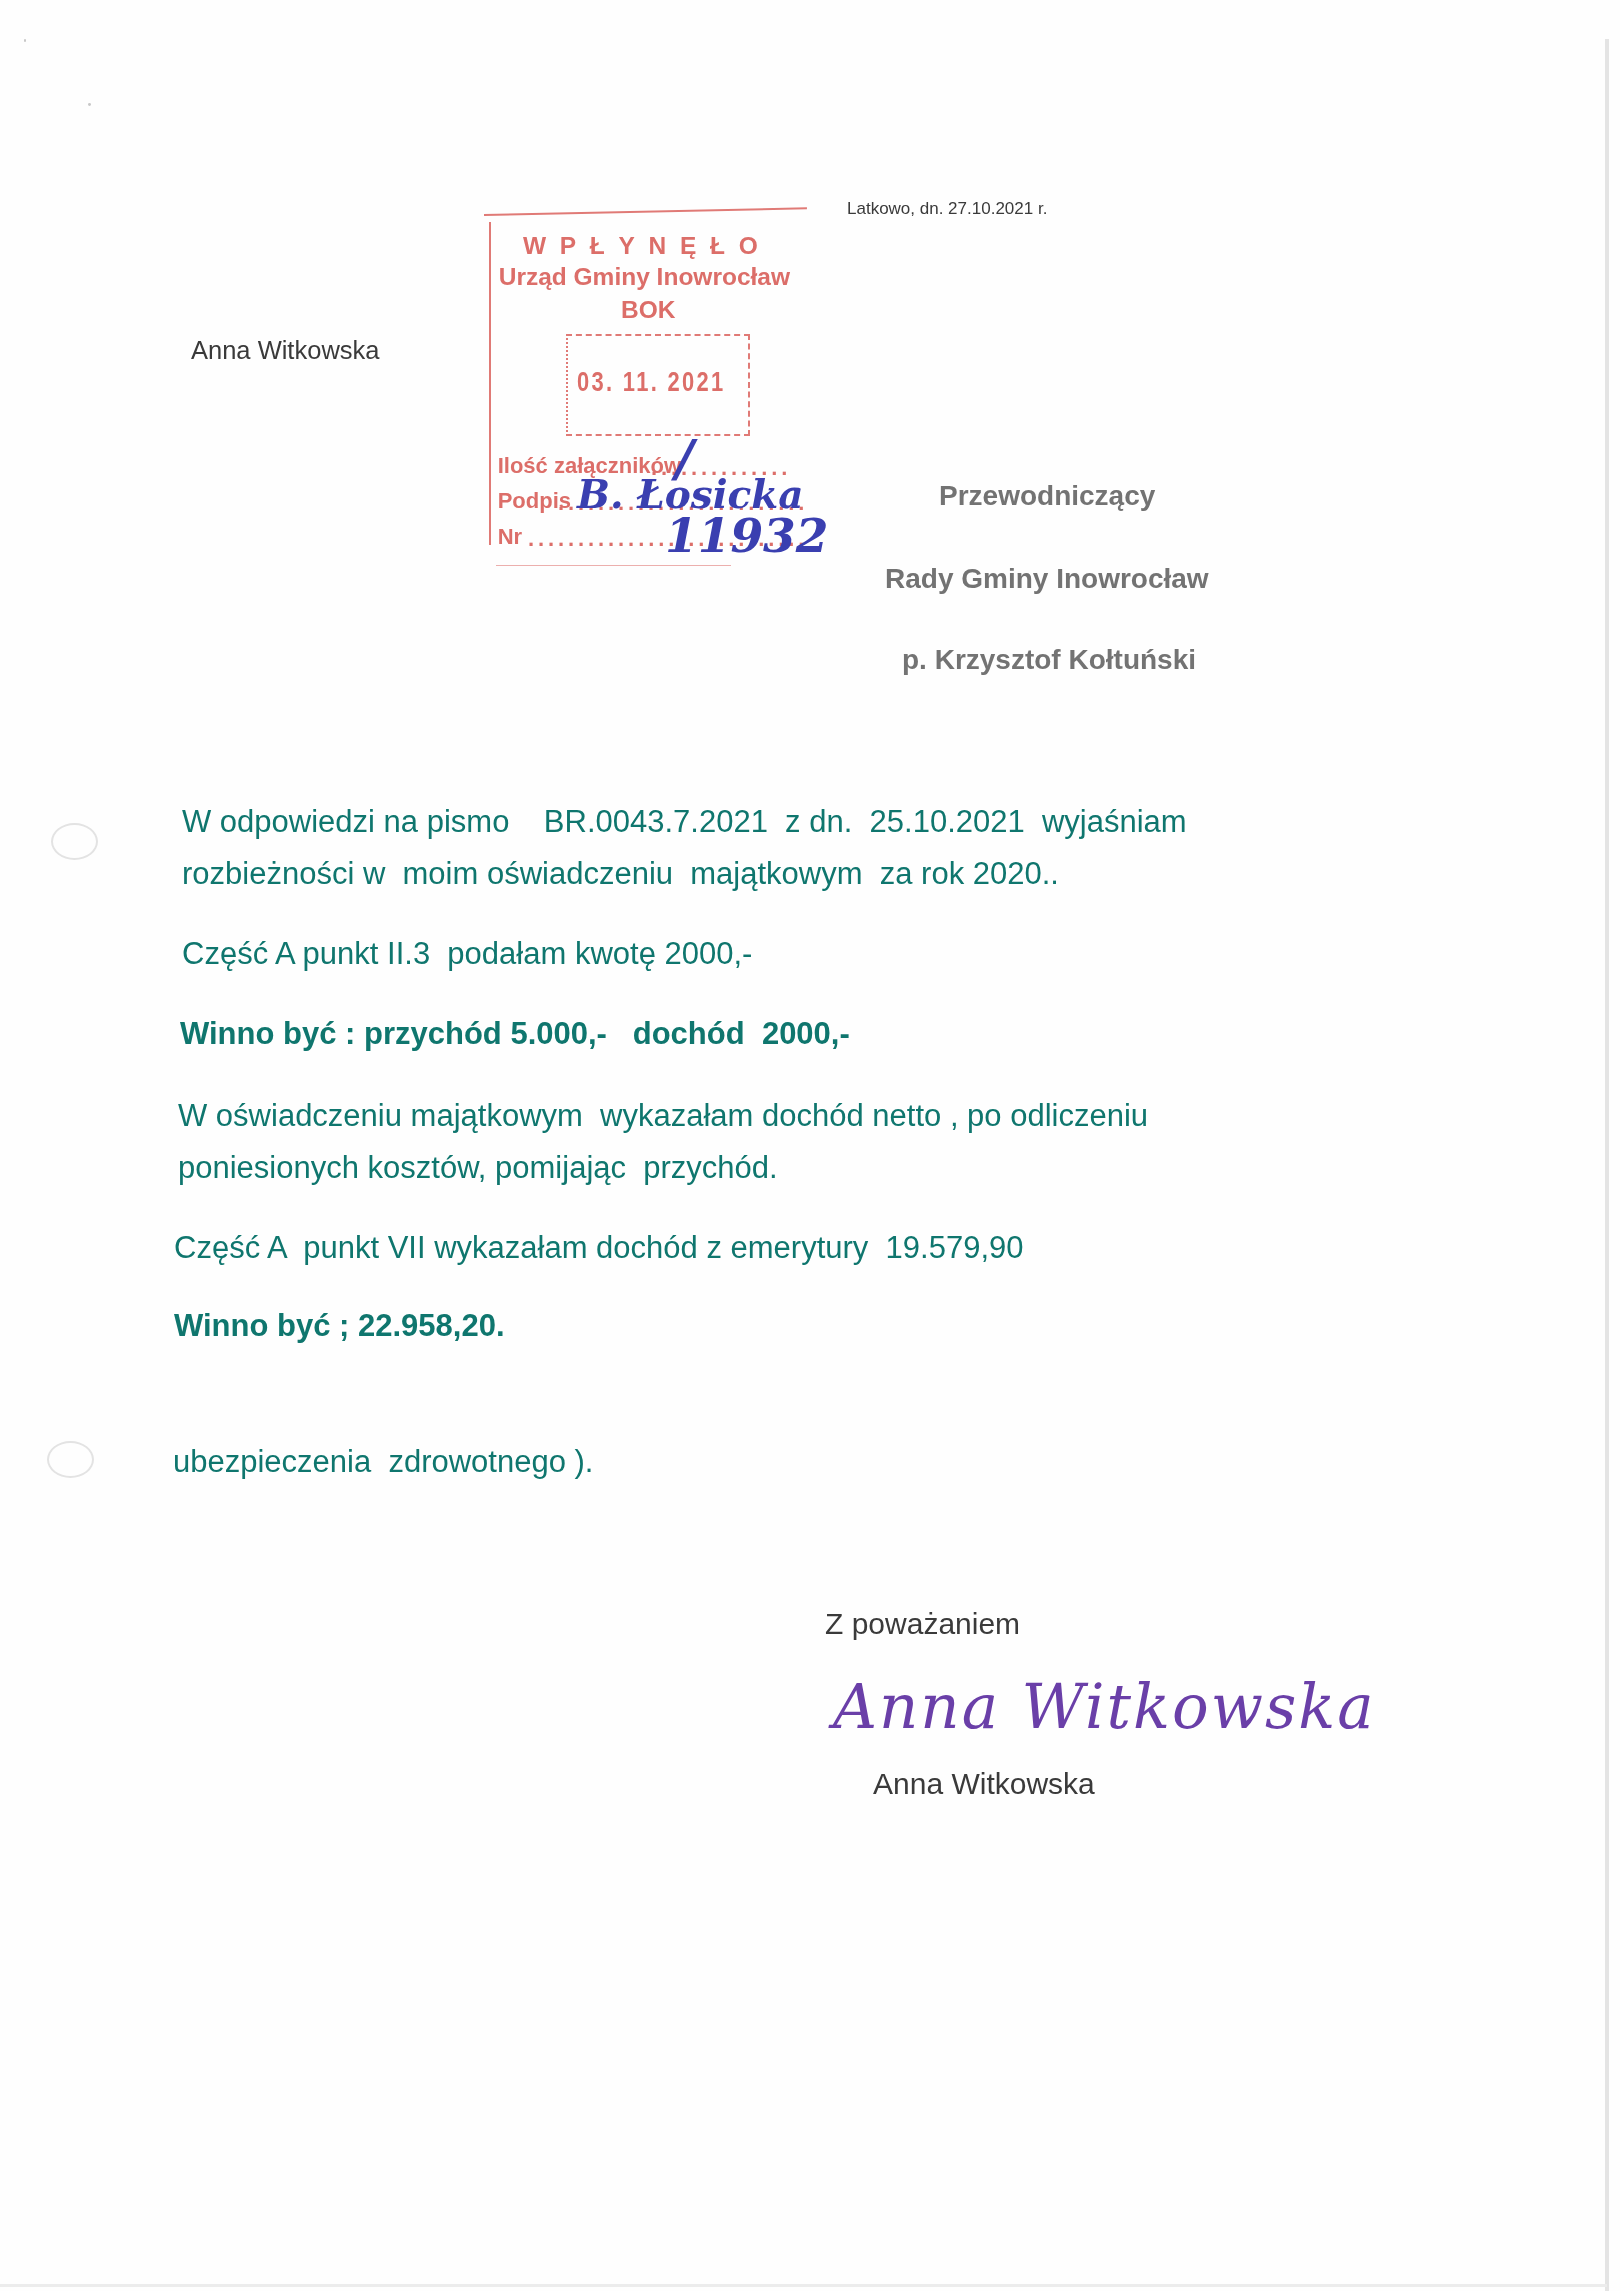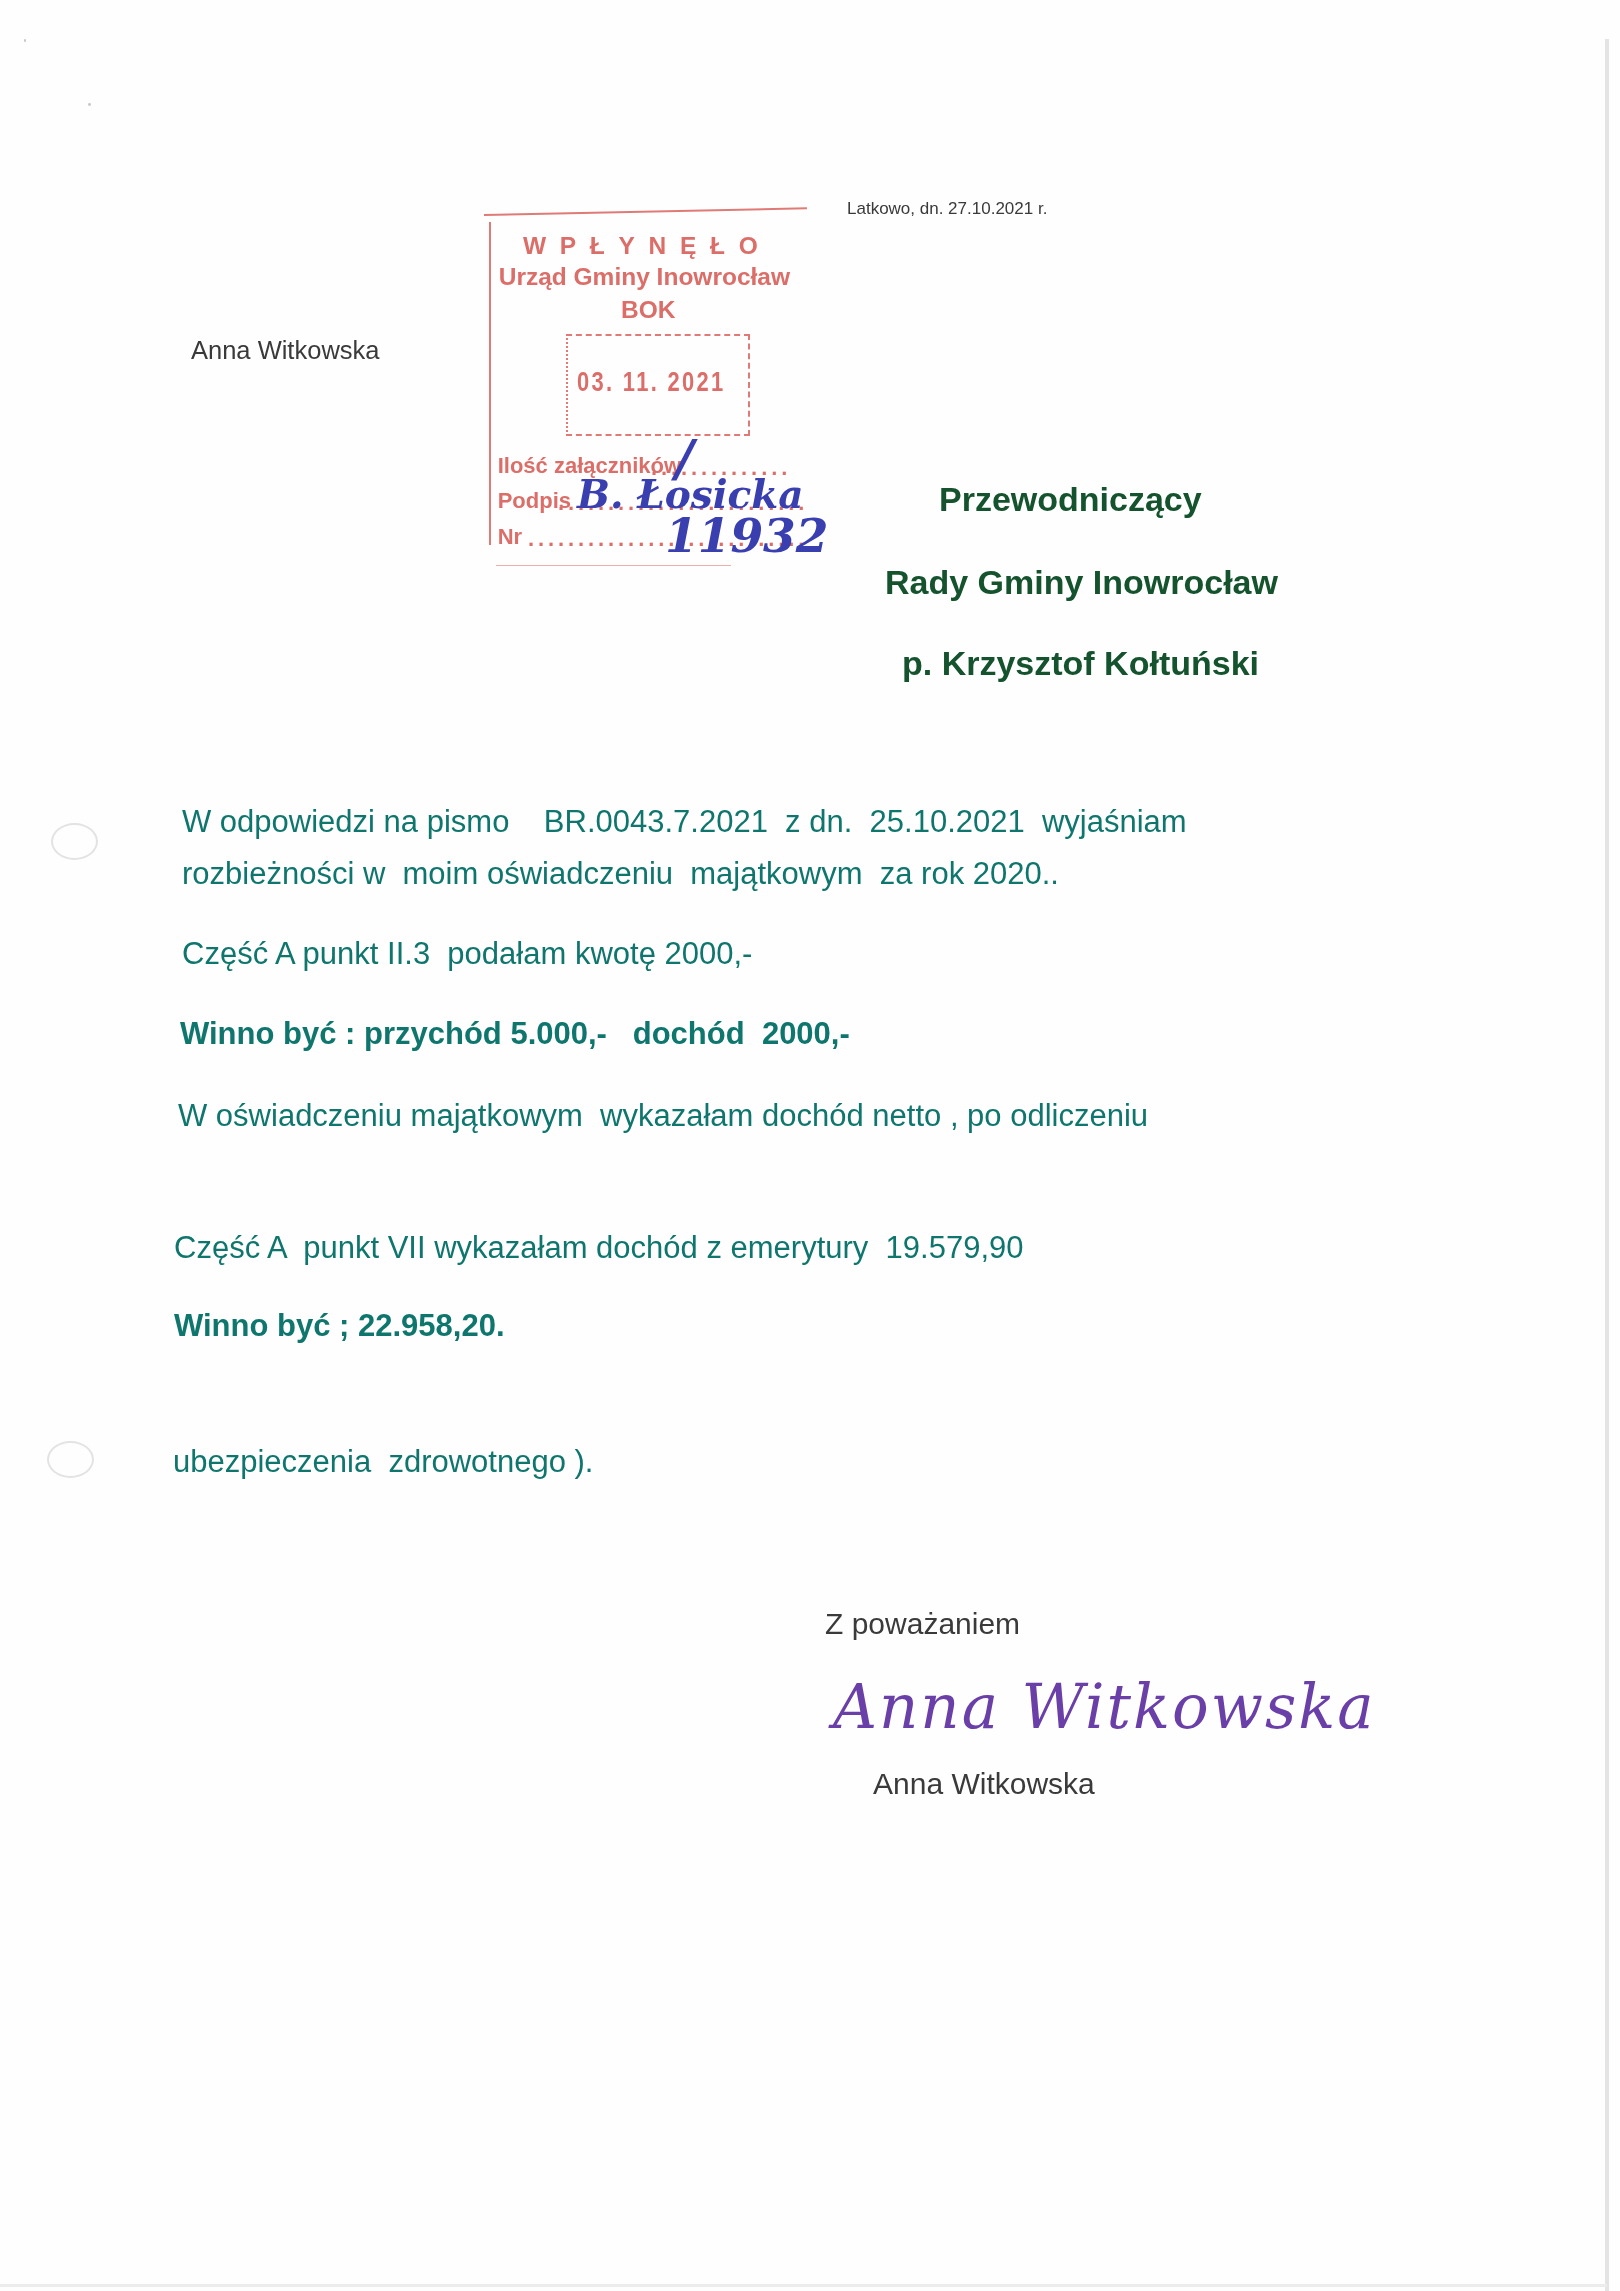--- a/index.html
+++ b/index.html
@@ -7,21 +7,21 @@
          font-family: "Liberation Sans", "DejaVu Sans", sans-serif; color: #3a3a3a; }
   .page { position: absolute; left: 0; top: 0; width: 1620px; height: 2292px; background: #fefefe; }
   .edge-right { position: absolute; left: 1605px; top: 39px; width: 3.9px; height: 2252px; background: #e4e4e4; }
   .edge-bottom { position: absolute; left: 0; top: 2284px; width: 1607px; height: 2.9px; background: #ececec; }
   .punch { position: absolute; width: 43px; height: 33px; border: 2px solid #e3e3e3; border-radius: 50%; }
   .speck { position: absolute; width: 2.9px; height: 2.9px; border-radius: 50%; background: #c8c8c8; }
 
   .t { position: absolute; white-space: nowrap; }
   .sender { left: 191px; top: 336px; font-size: 25.5px; }
   .place-date { left: 847px; top: 199px; font-size: 17px; }
-  .addr { font-size: 34px; font-weight: bold; color: #14532d; }
+  .addr { font-size: 28px; font-weight: bold; color: #737373; }
   .addr1 { left: 939px; top: 480px; }
   .addr2 { left: 885px; top: 563px; }
   .addr3 { left: 902px; top: 644px; }
 
   .body-line { font-size: 31px; color: #0f766e; }
   .bold { font-weight: bold; }
 
   .closing { left: 825px; top: 1607px; font-size: 30px; }
   .signname { left: 873px; top: 1767px; font-size: 30px; }
 
@@ -72,20 +72,21 @@
 
   <div class="t addr addr1">Przewodniczący</div>
   <div class="t addr addr2">Rady Gminy  Inowrocław</div>
   <div class="t addr addr3">p. Krzysztof  Kołtuński</div>
 
   <div class="t body-line" style="left:182px; top:804px; white-space:pre;">W odpowiedzi na pismo    BR.0043.7.2021  z dn.  25.10.2021  wyjaśniam</div>
   <div class="t body-line" style="left:182px; top:856px; white-space:pre;">rozbieżności w  moim oświadczeniu  majątkowym  za rok 2020..</div>
   <div class="t body-line" style="left:182px; top:936px; white-space:pre;">Część A punkt II.3  podałam kwotę 2000,-</div>
   <div class="t body-line bold" style="left:180px; top:1016px; white-space:pre;">Winno być : przychód 5.000,-   dochód  2000,-</div>
   <div class="t body-line" style="left:178px; top:1098px; white-space:pre;">W oświadczeniu majątkowym  wykazałam dochód netto , po odliczeniu</div>
+  <div class="t body-line" style="left:178px; top:1150px; white-space:pre;">poniesionych kosztów, pomijając  przychód.</div>
   <div class="t body-line" style="left:174px; top:1230px; white-space:pre;">Część A  punkt VII wykazałam dochód z emerytury  19.579,90</div>
   <div class="t body-line bold" style="left:174px; top:1308px; white-space:pre;">Winno być ; 22.958,20.</div>
   <div class="t body-line" style="left:173px; top:1444px; white-space:pre;">ubezpieczenia  zdrowotnego ).</div>
 
   <div class="t closing">Z poważaniem</div>
   <div class="t" style="left:833px; top:1671px; font-size:61px; color:#6a3fa8; font-family:'DejaVu Serif', serif; font-style:italic; letter-spacing:2px;">Anna Witkowska</div>
   <div class="t signname">Anna Witkowska</div>
 </div>
 
 

